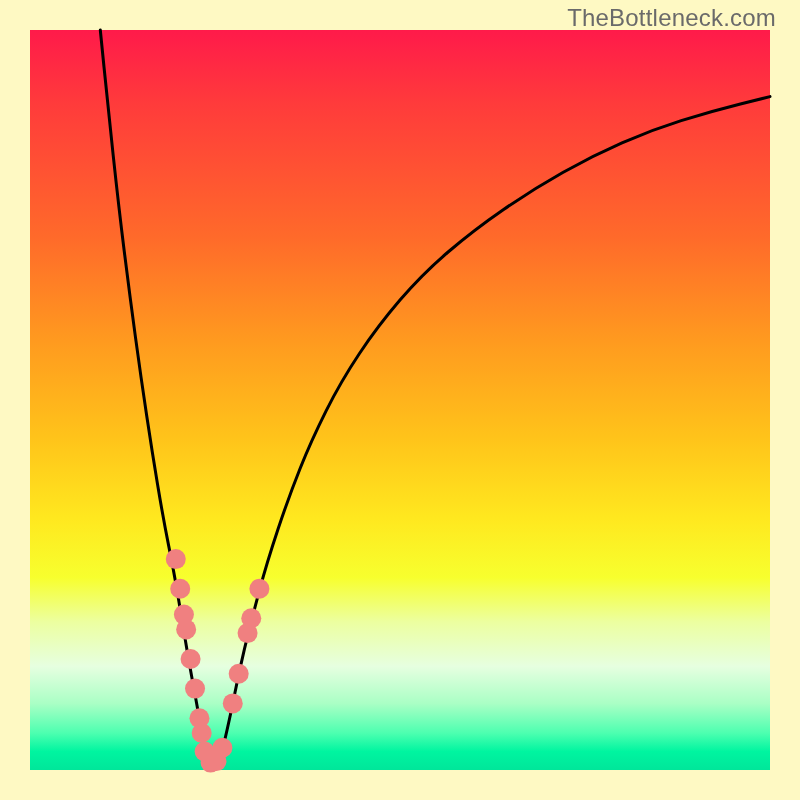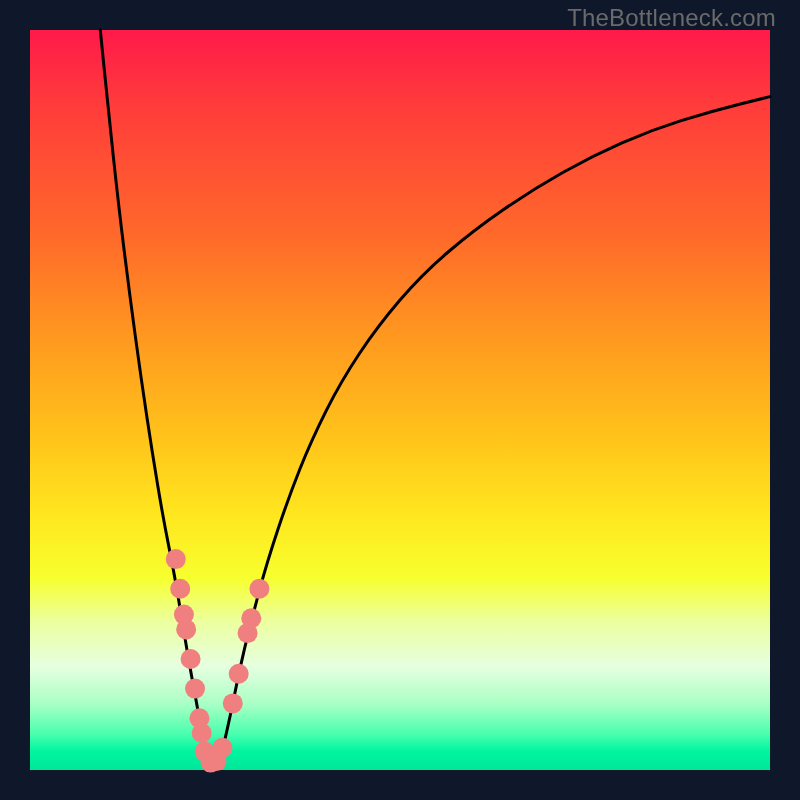--- a/index.html
+++ b/index.html
@@ -8,21 +8,21 @@
     width: 800px;
     height: 800px;
     overflow: hidden;
     background: #000;
     font-family: Arial, Helvetica, sans-serif;
   }
   .frame {
     position: relative;
     width: 800px;
     height: 800px;
-    background: #0f172a;
+    background: #fef9c3;
   }
   .plot-area {
     position: absolute;
     left: 30px;
     top: 30px;
     width: 740px;
     height: 740px;
     background: linear-gradient(to bottom,
       #ff1a4a 0%,
       #ff3b3b 10%,

